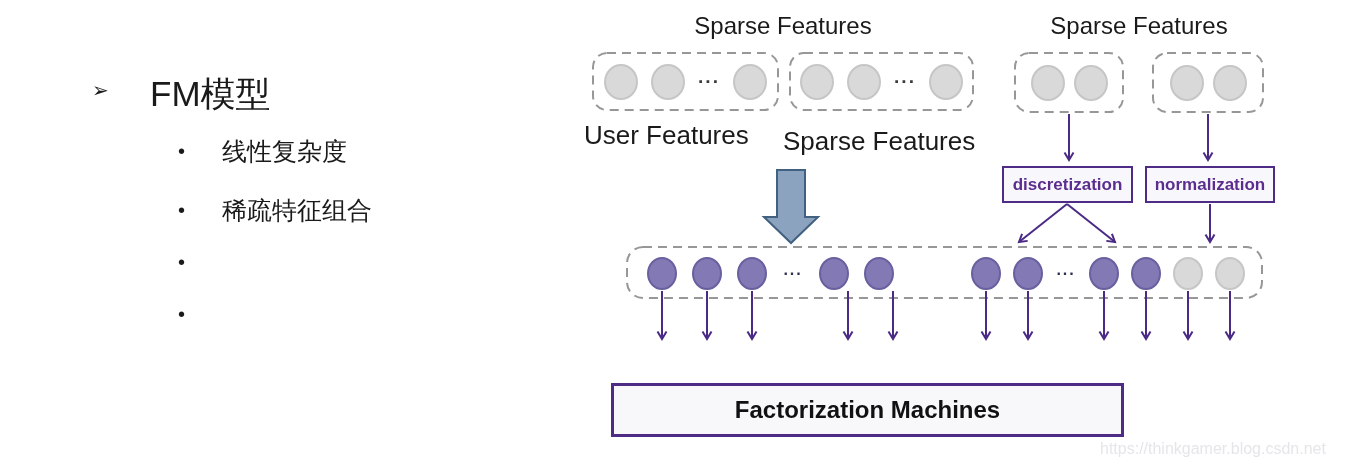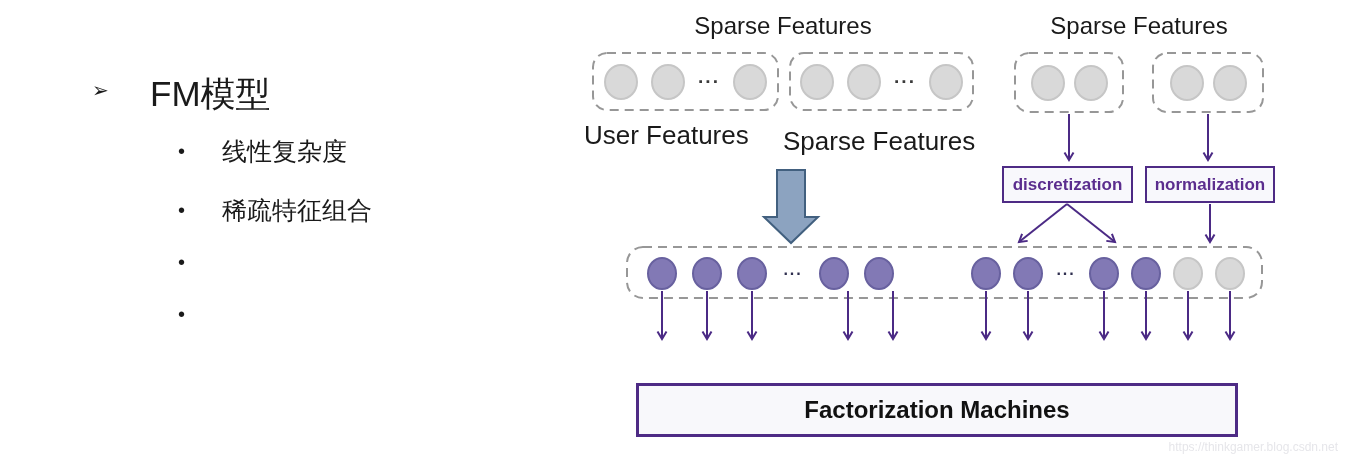--- a/index.html
+++ b/index.html
@@ -52,21 +52,21 @@
     border:2px solid var(--box-purple-border); background:var(--process-box-bg);
     display:flex; align-items:center; justify-content:center;
     color:var(--label-purple); font-size:17px; font-weight:600; box-sizing:border-box;
   }
   .output-box {
     border:3px solid var(--box-purple-border); background:var(--output-box-bg);
     display:flex; align-items:center; justify-content:center;
     font-size:24px; font-weight:700; color:#111; box-sizing:border-box;
   }
 
-  .watermark { font-size:12px; color:var(--watermark-color); text-align:right; }
+  .watermark { font-size:16px; color:var(--watermark-color); }
 
   
   .overlay { left:0; top:0; pointer-events:none; }
   .dashed-rect { fill:none; stroke:var(--dashed-border); stroke-width:2; stroke-dasharray:9 6; }
   .flow-line { stroke:var(--arrow-purple); stroke-width:2; fill:none; }
   .arrowhead-path { stroke:var(--arrow-purple); stroke-width:2; fill:none; }
   .block-arrow { fill:var(--block-arrow-fill); stroke:var(--block-arrow-stroke); stroke-width:2; }
   .z2 { z-index:2; }
 </style>
 </head>
@@ -173,18 +173,18 @@
   <div class="abs node-row embed-group z2" style="left:971px; top:257px; gap:12px; justify-content:flex-start;">
       <span class="node node-sm node-purple"></span>
       <span class="node node-sm node-purple"></span>
       <span class="dots">···</span>
       <span class="node node-sm node-purple"></span>
       <span class="node node-sm node-purple"></span>
       <span class="node node-sm node-gray"></span>
       <span class="node node-sm node-gray"></span>
     </div>
 
-  <div class="abs output-box z2" style="left:636px; top:383px; width:602px; height:54px;">
+  <div class="abs output-box z2" style="left:611px; top:383px; width:513px; height:54px;">
     <span>Factorization Machines</span>
   </div>
 
   <div class="abs watermark z2" style="left:1100px; top:440px; width:238px;">https://thinkgamer.blog.csdn.net</div>
 </div>
 
 </body></html>

